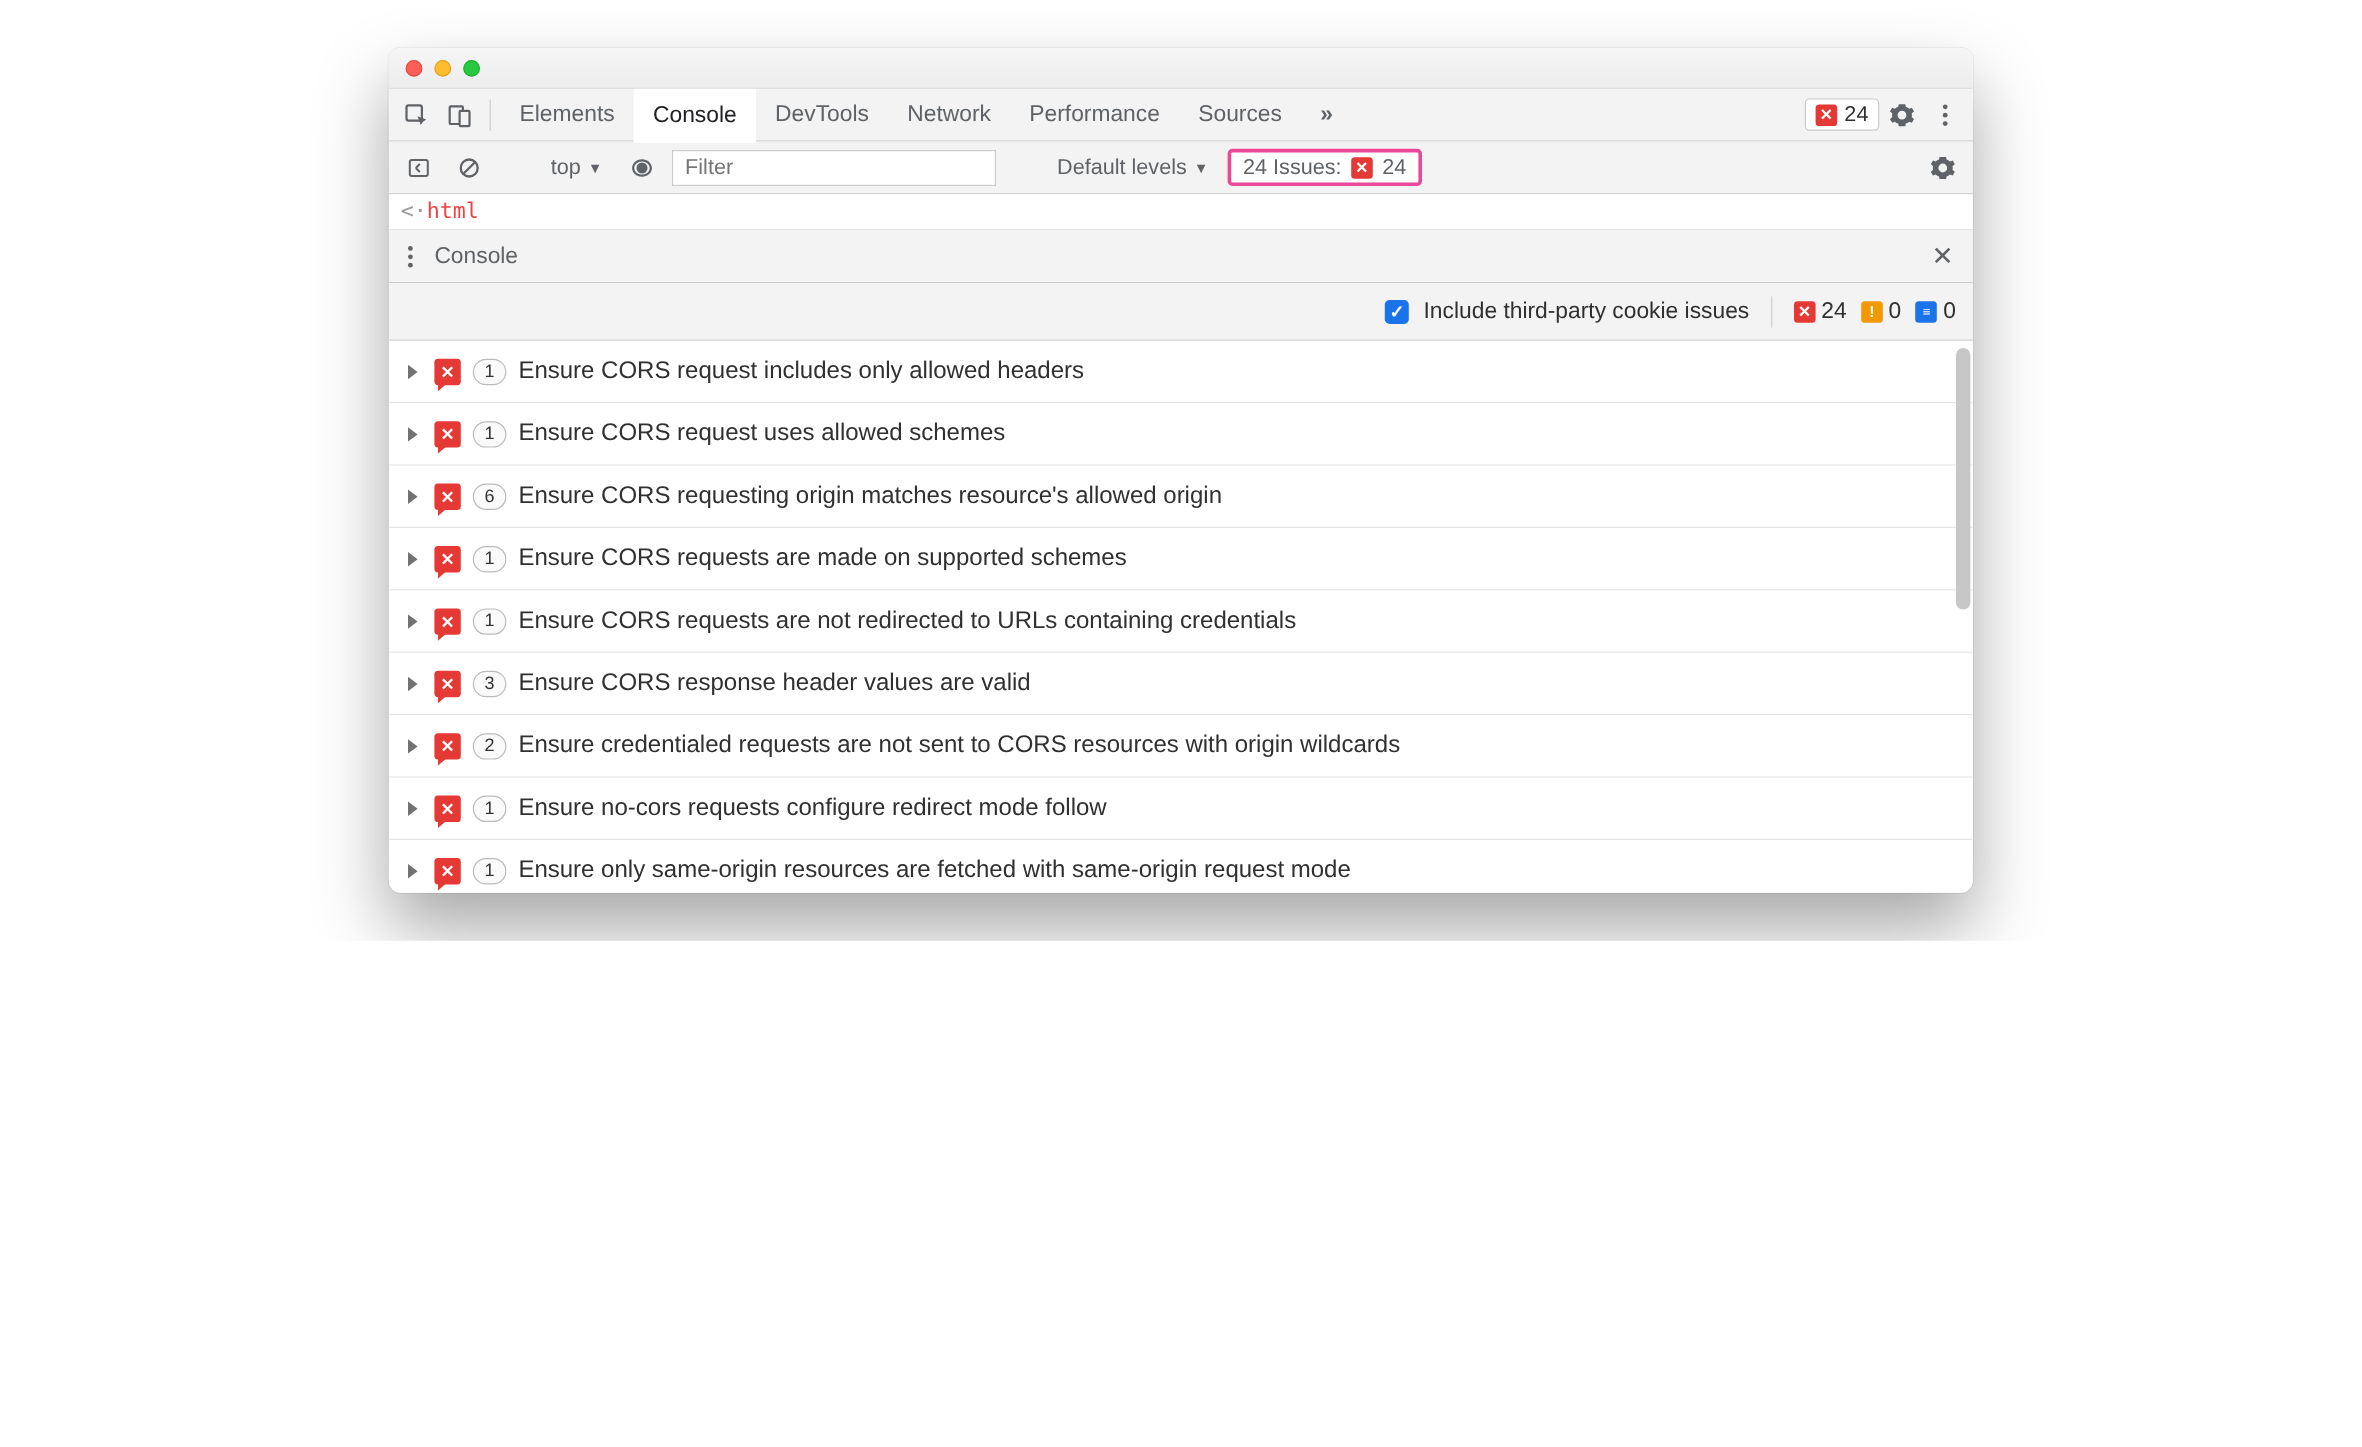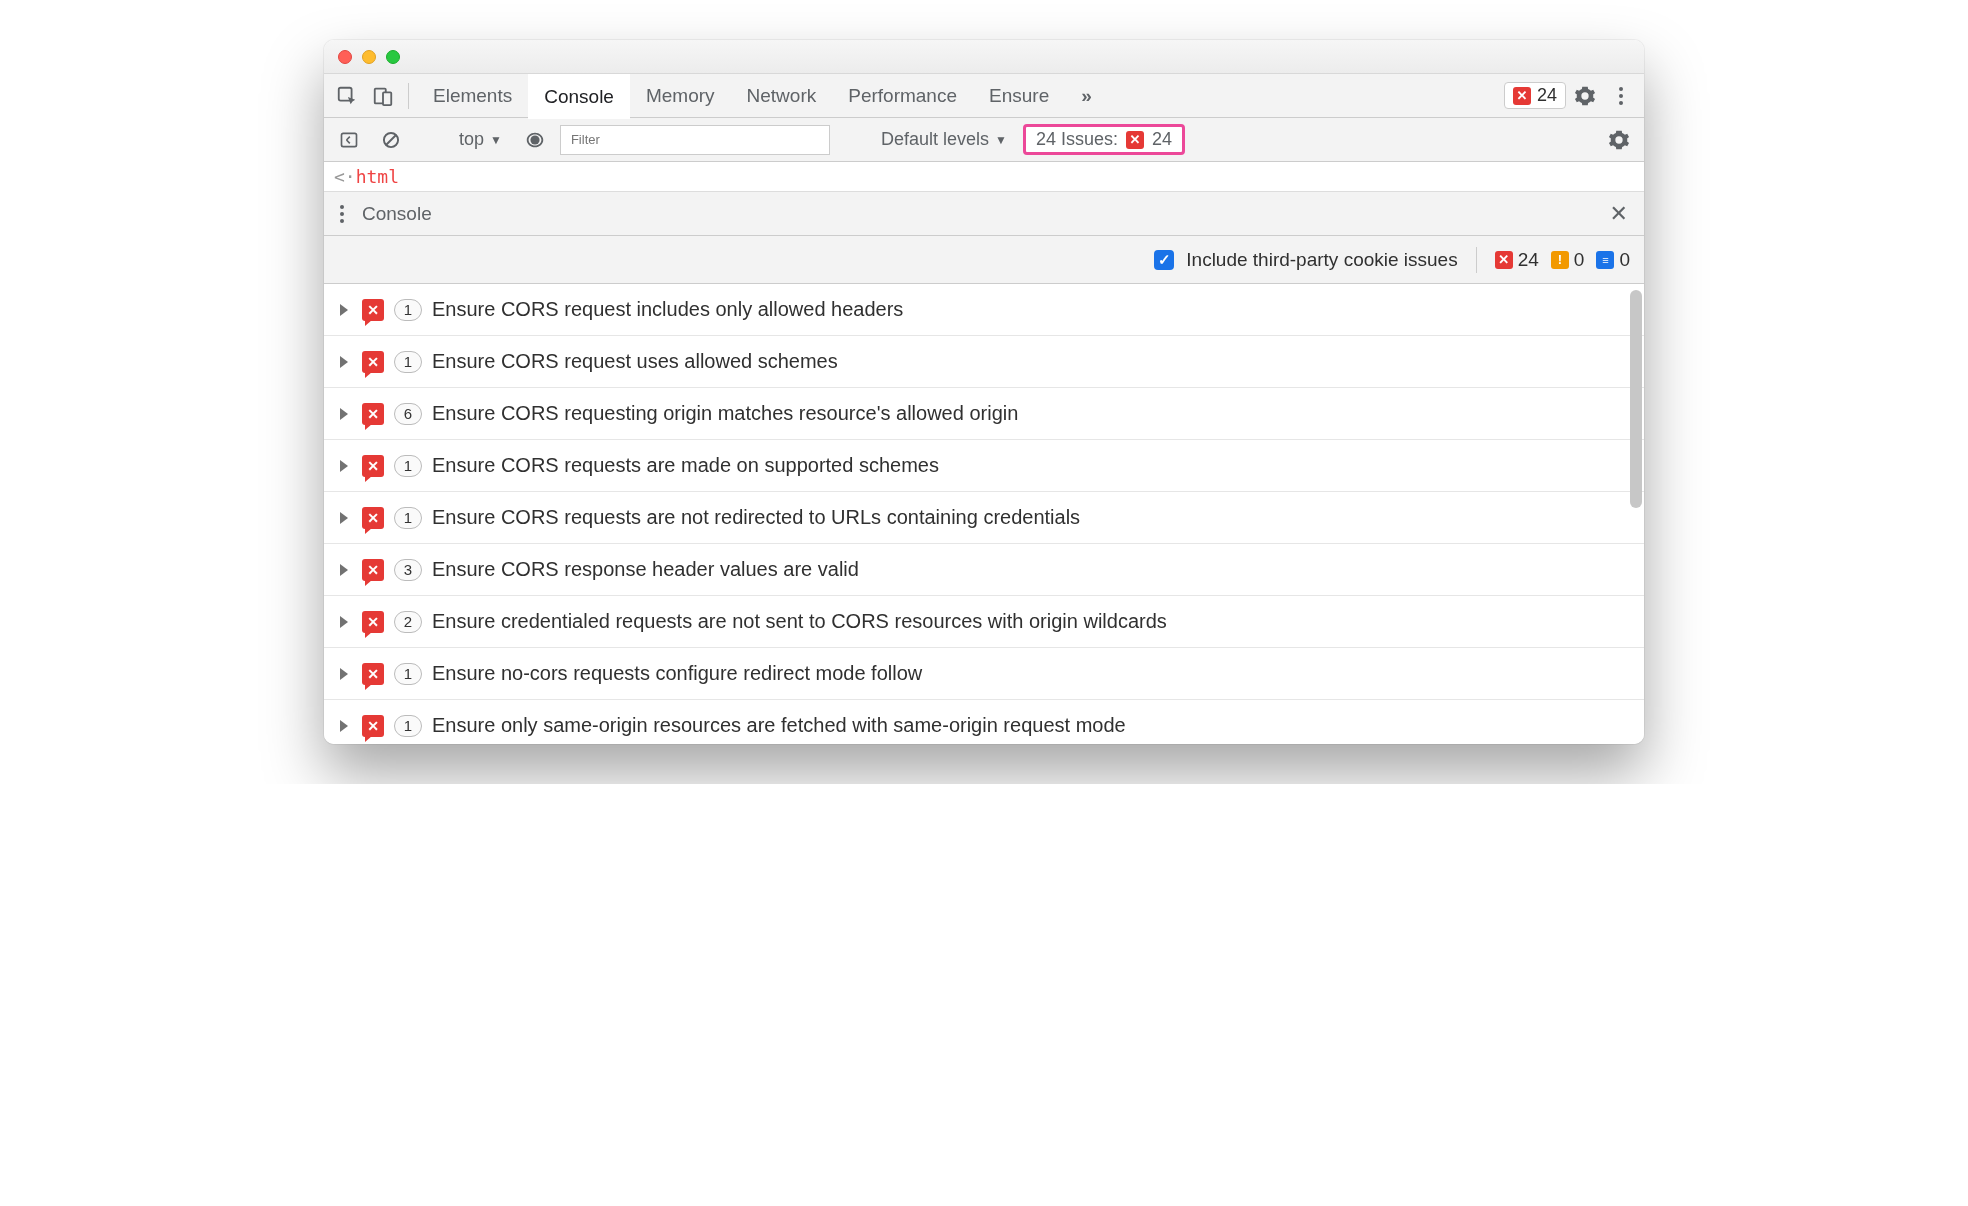--- a/index.html
+++ b/index.html
@@ -94,21 +94,21 @@
     padding:0 8px;
     cursor:pointer;
     margin-left:35px;
   }
   .filter-input {
     flex: 0 0 270px;
     height:30px;
     border:1px solid #ccc;
     background:#fff;
     padding:0 10px;
-    font-size:13px;
+    font-size:18px;
     color:#5f6367;
   }
   .issues-box {
     display:flex; align-items:center; gap:8px;
     border:3px solid #ec4899; border-radius:4px;
     padding:2px 10px; background:#fff;
   }
   
   .src-line {
     padding:4px 10px;
@@ -210,24 +210,24 @@
     <div class="iconbtn">
       <svg width="22" height="22" viewBox="0 0 24 24" fill="none" stroke="#5f6367" stroke-width="2">
           <rect x="3" y="4" width="12" height="16" rx="1"></rect>
           <rect x="12" y="8" width="9" height="14" rx="1" fill="#f3f3f3"></rect>
         </svg>
     </div>
     <div class="divider-v"></div>
     <div class="tabs">
       <div class="tab">Elements</div>
       <div class="tab active">Console</div>
-      <div class="tab">Memory</div>
+      <div class="tab">DevTools</div>
       <div class="tab">Network</div>
       <div class="tab">Performance</div>
-      <div class="tab">Ensure</div>
+      <div class="tab">Sources</div>
       <div class="tab" style="font-weight:bold;">»</div>
     </div>
     <div class="spacer"></div>
     <div class="err-badge">
       <div class="sq-icon sq-red">✕</div>
       <span>24</span>
     </div>
     <div class="iconbtn">
       <svg width="22" height="22" viewBox="0 0 24 24" fill="#5f6367">
           <path d="M12 8a4 4 0 1 0 0 8 4 4 0 0 0 0-8zm9 4c0 .6-.05 1.2-.15 1.76l2.1 1.64-2 3.46-2.48-1a9 9 0 0 1-3.05 1.77L15 22h-6l-.42-2.37A9 9 0 0 1 5.53 17.86l-2.48 1-2-3.46 2.1-1.64C3.05 13.2 3 12.6 3 12s.05-1.2 .15-1.76L1.05 8.6l2-3.46 2.48 1A9 9 0 0 1 8.58 4.37L9 2h6l.42 2.37a9 9 0 0 1 3.05 1.77l2.48-1 2 3.46-2.1 1.64c.1.56.15 1.16.15 1.76z"></path>

